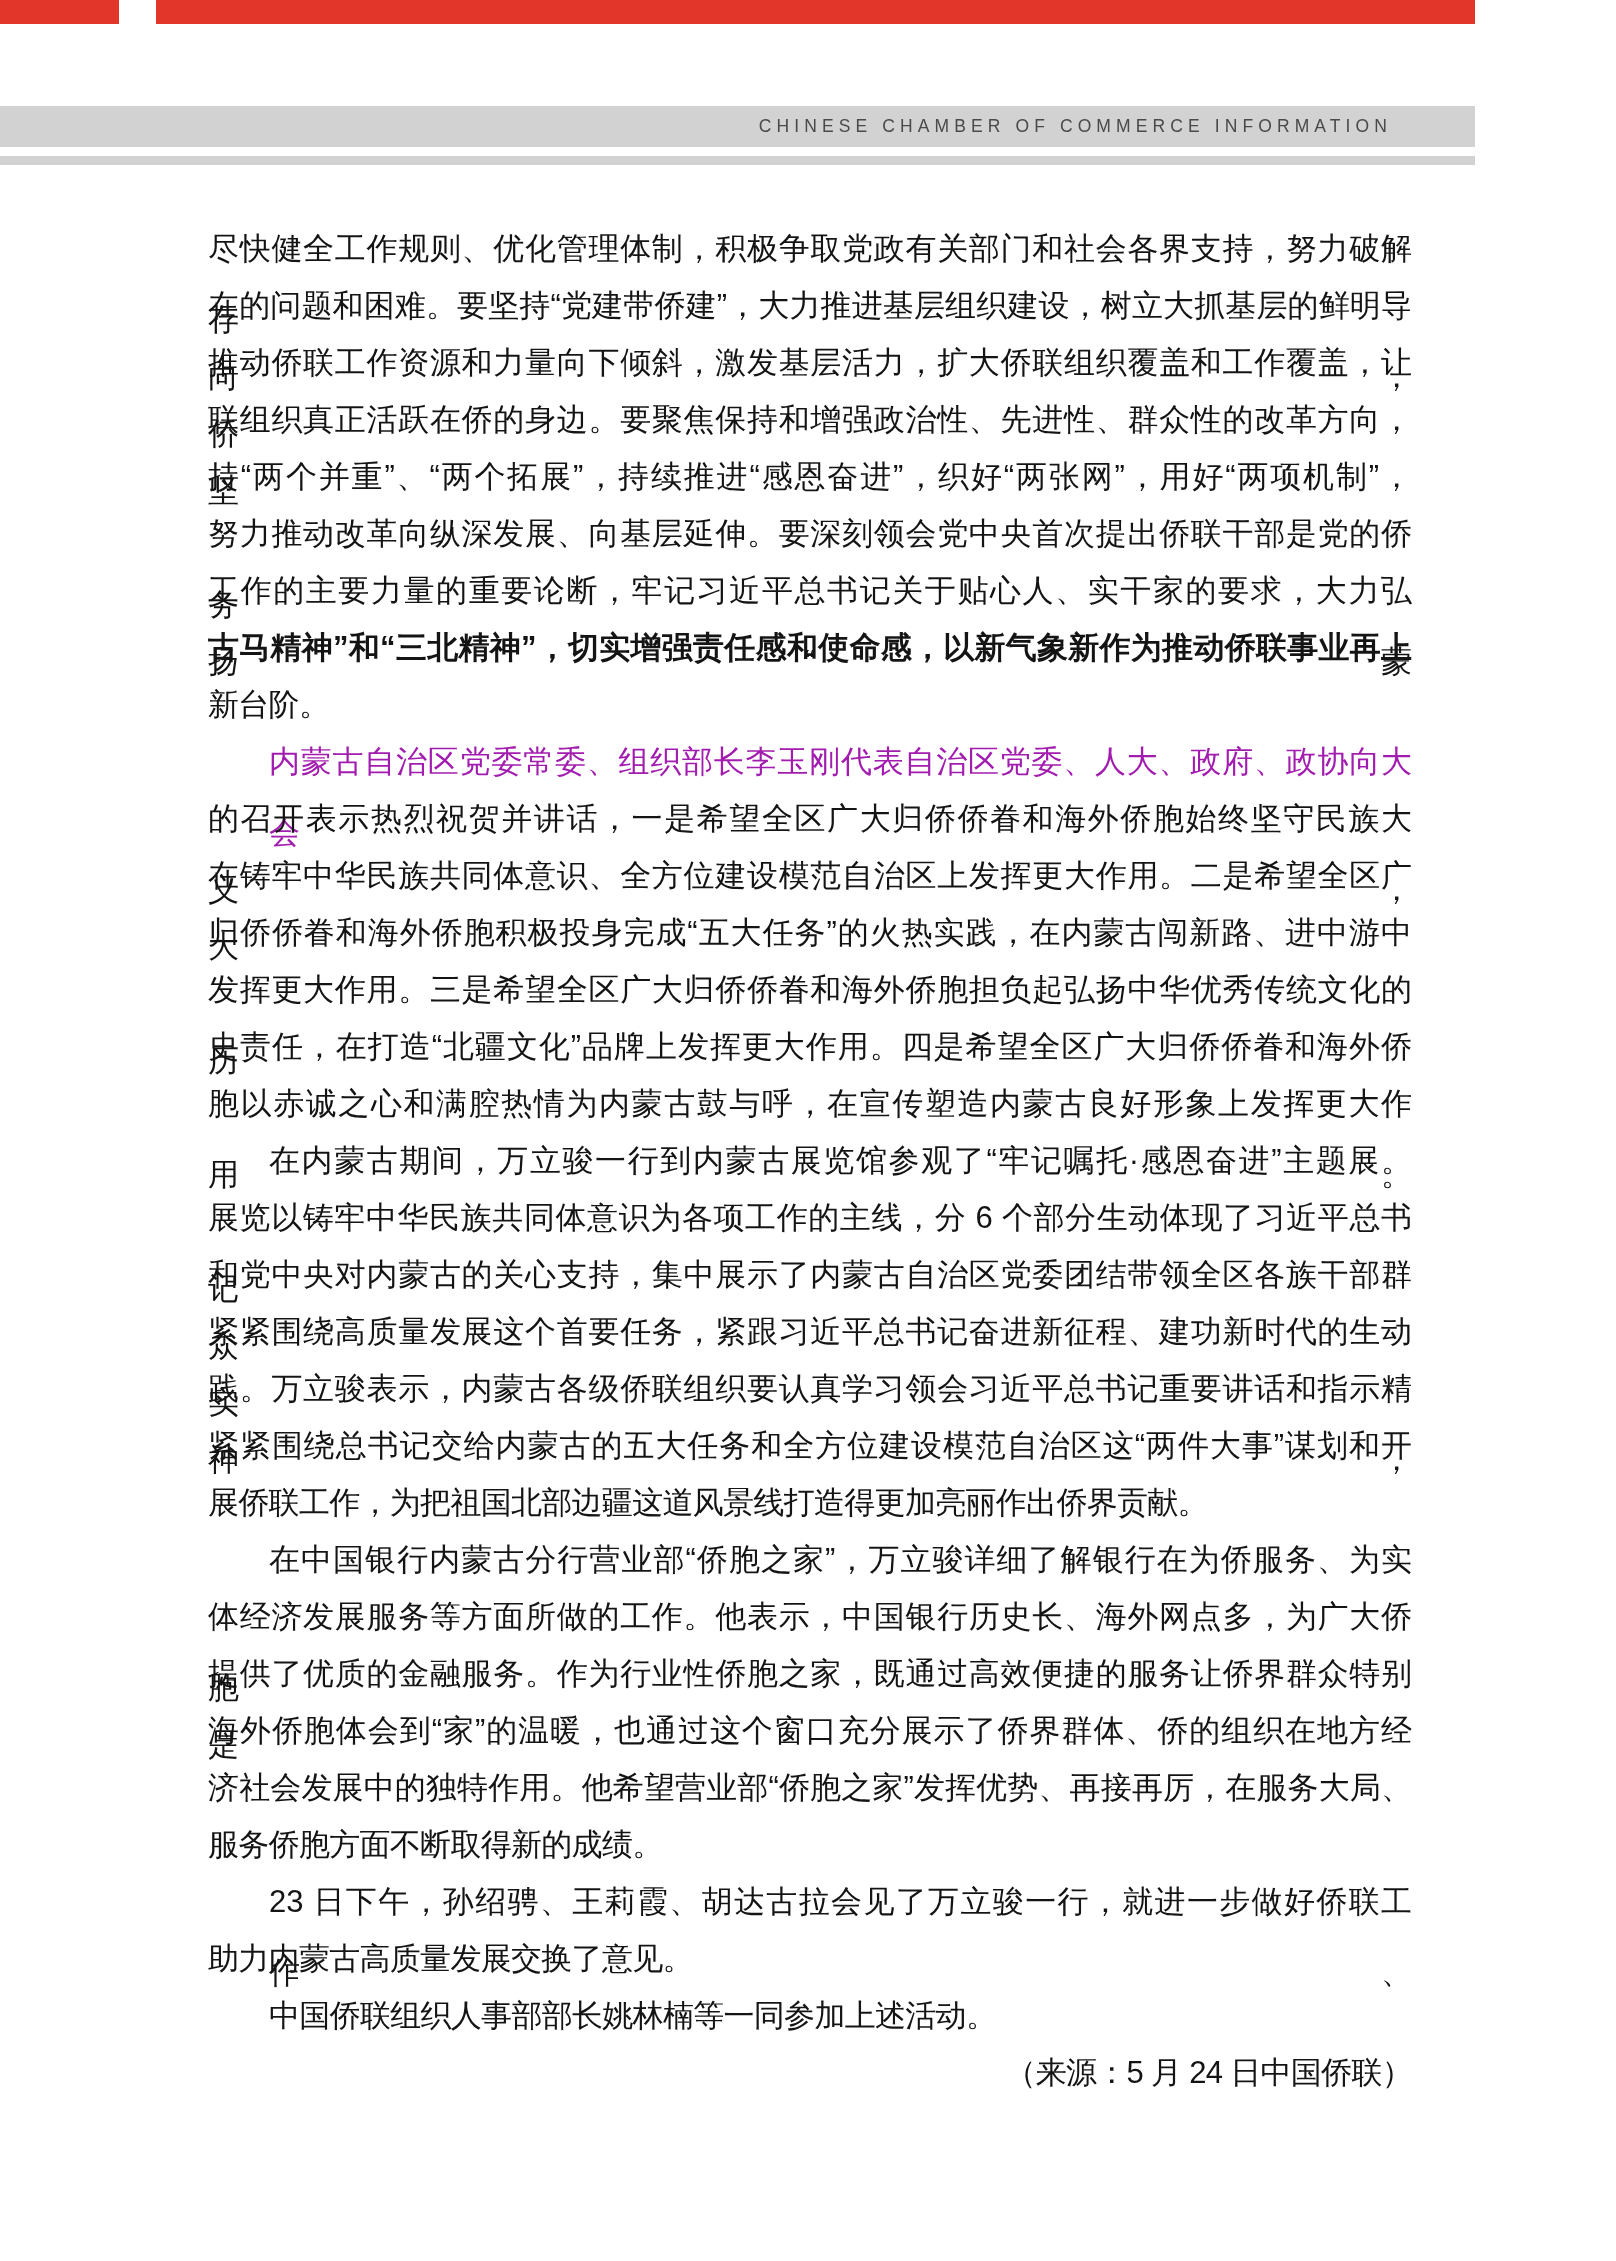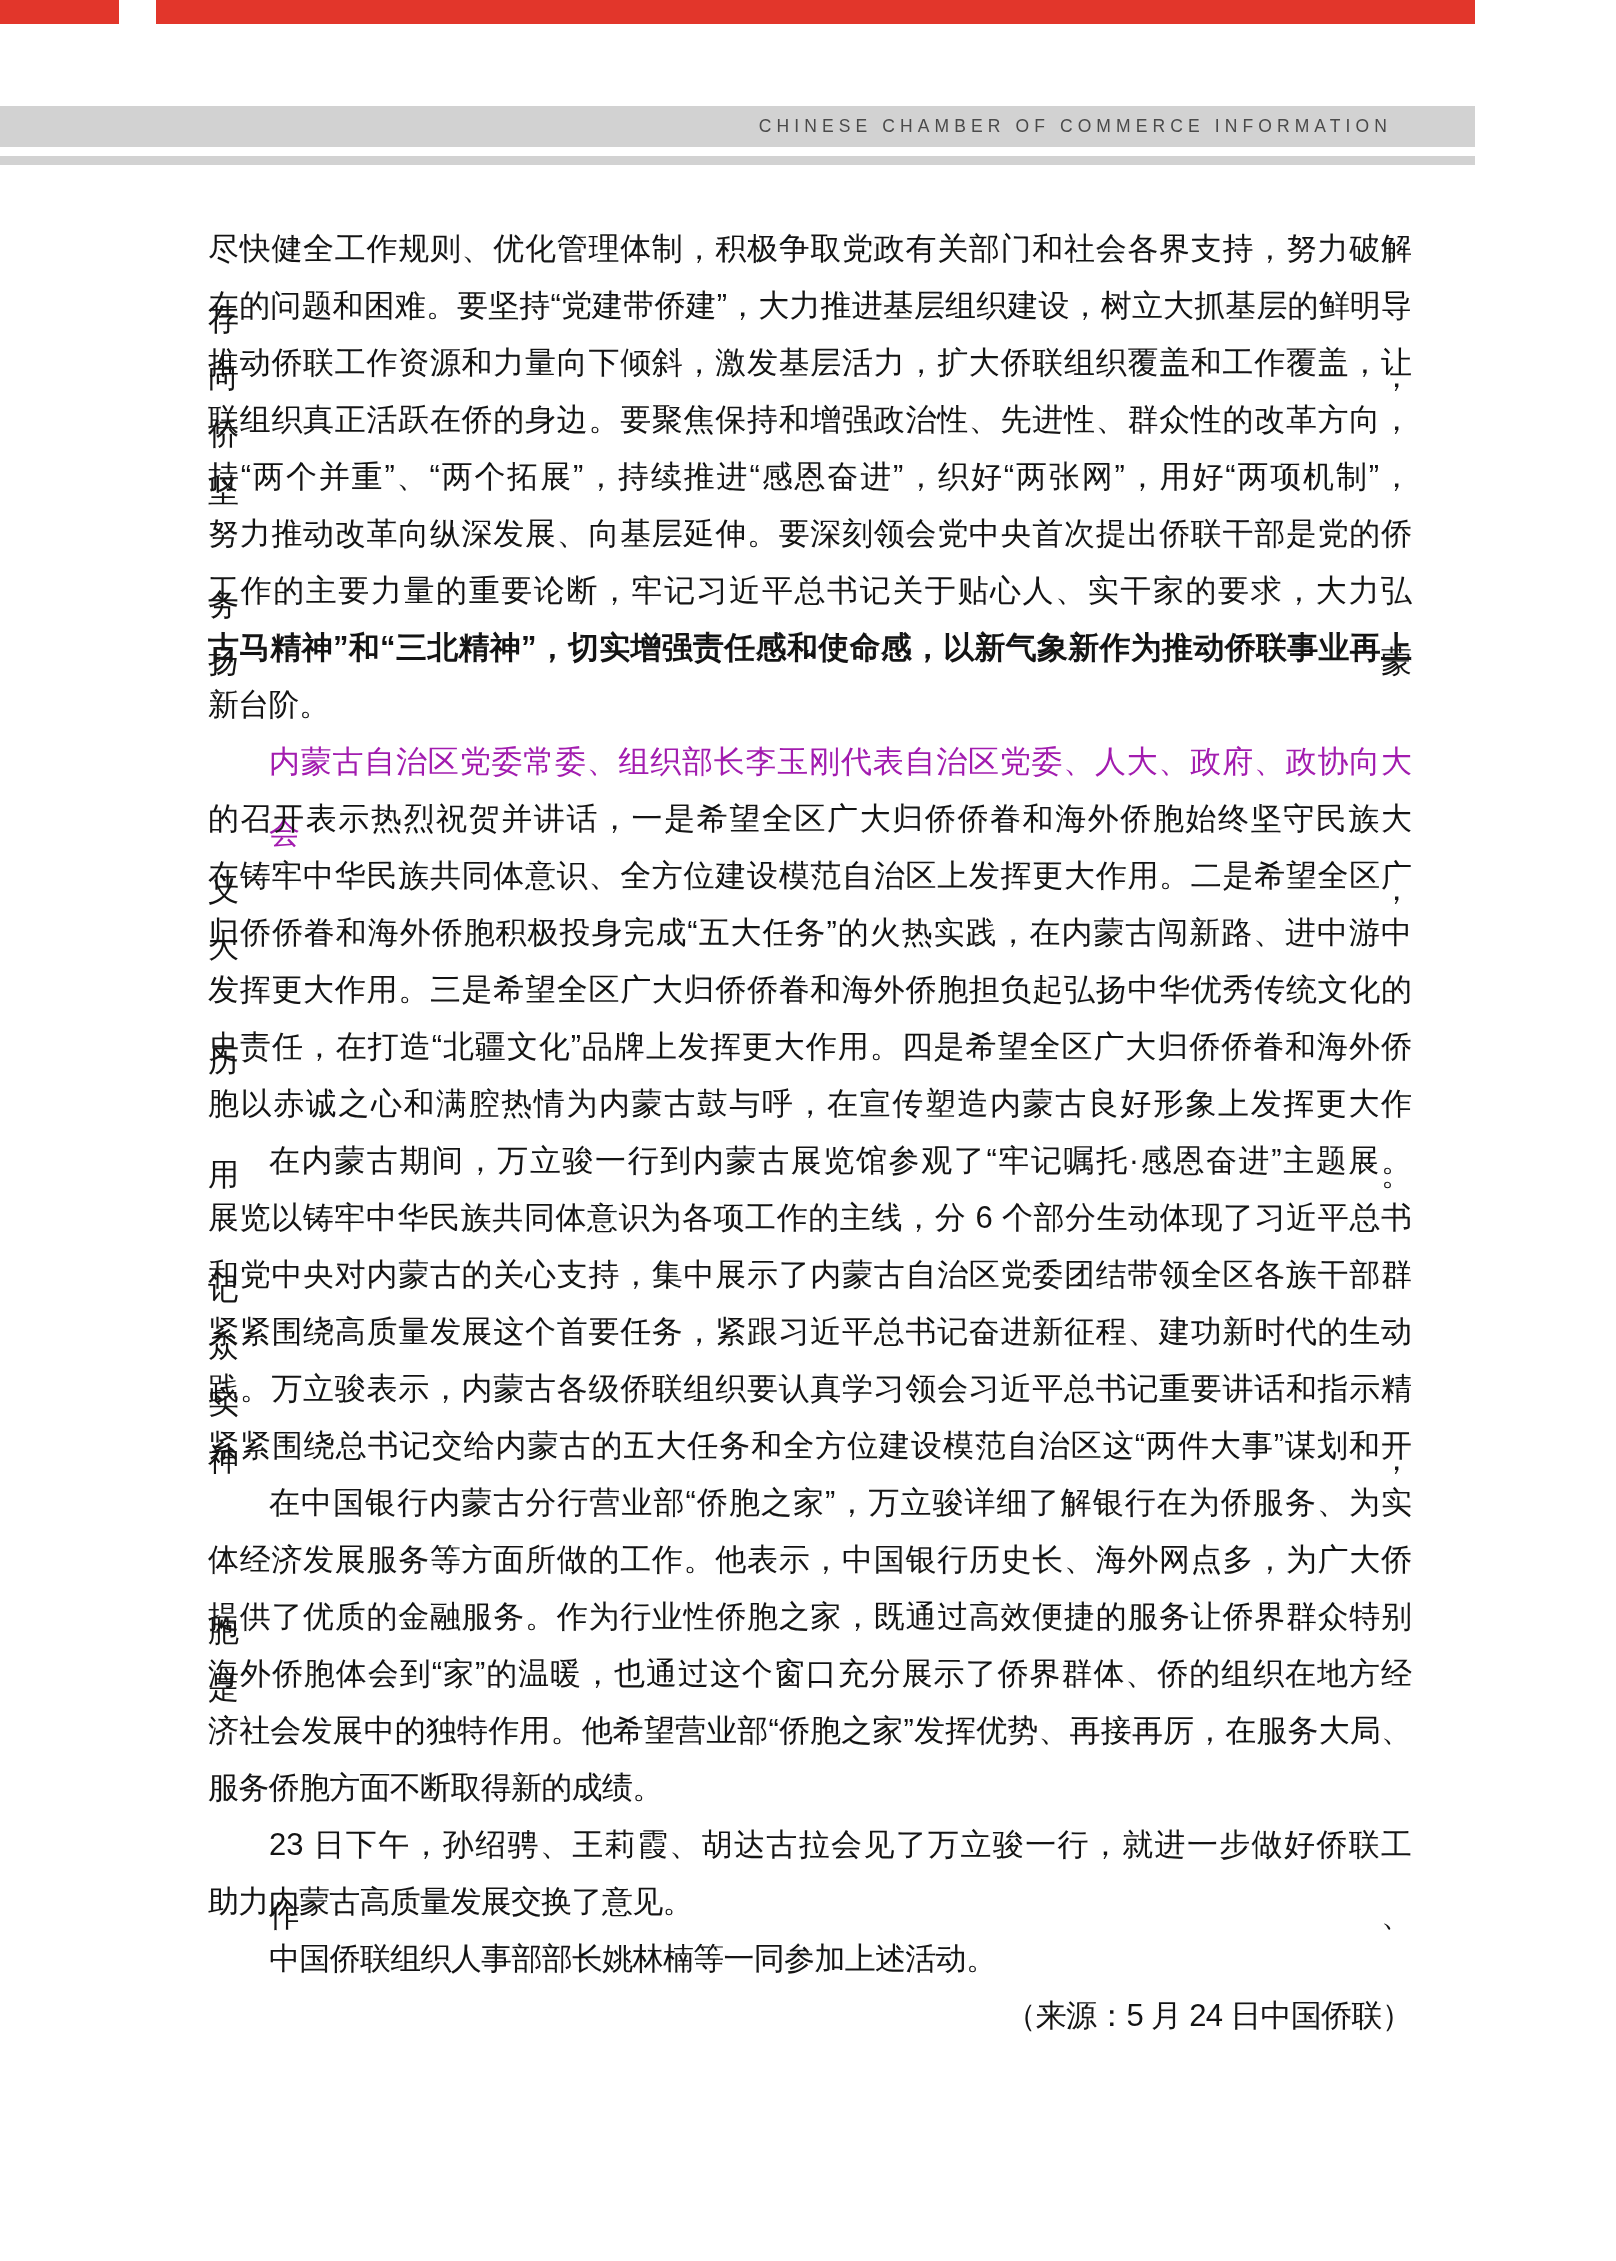--- a/index.html
+++ b/index.html
@@ -84,20 +84,21 @@
       <div class="line just" style="color: rgb(20, 20, 20);">归侨侨眷和海外侨胞积极投身完成“五大任务”的火热实践，在内蒙古闯新路、进中游中</div>
       <div class="line just" style="color: rgb(20, 20, 20);">发挥更大作用。三是希望全区广大归侨侨眷和海外侨胞担负起弘扬中华优秀传统文化的历</div>
       <div class="line just" style="color: rgb(20, 20, 20);">史责任，在打造“北疆文化”品牌上发挥更大作用。四是希望全区广大归侨侨眷和海外侨</div>
       <div class="line just" style="color: rgb(20, 20, 20);">胞以赤诚之心和满腔热情为内蒙古鼓与呼，在宣传塑造内蒙古良好形象上发挥更大作用。</div>
       <div class="line just indent" style="color: rgb(20, 20, 20);">在内蒙古期间，万立骏一行到内蒙古展览馆参观了“牢记嘱托·感恩奋进”主题展。</div>
       <div class="line just" style="color: rgb(20, 20, 20);">展览以铸牢中华民族共同体意识为各项工作的主线，分 6 个部分生动体现了习近平总书记</div>
       <div class="line just" style="color: rgb(20, 20, 20);">和党中央对内蒙古的关心支持，集中展示了内蒙古自治区党委团结带领全区各族干部群众</div>
       <div class="line just" style="color: rgb(20, 20, 20);">紧紧围绕高质量发展这个首要任务，紧跟习近平总书记奋进新征程、建功新时代的生动实</div>
       <div class="line just" style="color: rgb(20, 20, 20);">践。万立骏表示，内蒙古各级侨联组织要认真学习领会习近平总书记重要讲话和指示精神，</div>
       <div class="line just" style="color: rgb(20, 20, 20);">紧紧围绕总书记交给内蒙古的五大任务和全方位建设模范自治区这“两件大事”谋划和开</div>
+      <div class="line" style="color: rgb(20, 20, 20);">展侨联工作，为把祖国北部边疆这道风景线打造得更加亮丽作出侨界贡献。</div>
       <div class="line just indent" style="color: rgb(20, 20, 20);">在中国银行内蒙古分行营业部“侨胞之家”，万立骏详细了解银行在为侨服务、为实</div>
       <div class="line just" style="color: rgb(20, 20, 20);">体经济发展服务等方面所做的工作。他表示，中国银行历史长、海外网点多，为广大侨胞</div>
       <div class="line just" style="color: rgb(20, 20, 20);">提供了优质的金融服务。作为行业性侨胞之家，既通过高效便捷的服务让侨界群众特别是</div>
       <div class="line just" style="color: rgb(20, 20, 20);">海外侨胞体会到“家”的温暖，也通过这个窗口充分展示了侨界群体、侨的组织在地方经</div>
       <div class="line just" style="color: rgb(20, 20, 20);">济社会发展中的独特作用。他希望营业部“侨胞之家”发挥优势、再接再厉，在服务大局、</div>
       <div class="line" style="color: rgb(20, 20, 20);">服务侨胞方面不断取得新的成绩。</div>
       <div class="line just indent" style="color: rgb(20, 20, 20);">23 日下午，孙绍骋、王莉霞、胡达古拉会见了万立骏一行，就进一步做好侨联工作、</div>
       <div class="line" style="color: rgb(20, 20, 20);">助力内蒙古高质量发展交换了意见。</div>
       <div class="line indent" style="color: rgb(20, 20, 20);">中国侨联组织人事部部长姚林楠等一同参加上述活动。</div>
       <div class="line right" style="color: rgb(20, 20, 20);">（来源：5 月 24 日中国侨联）</div>

